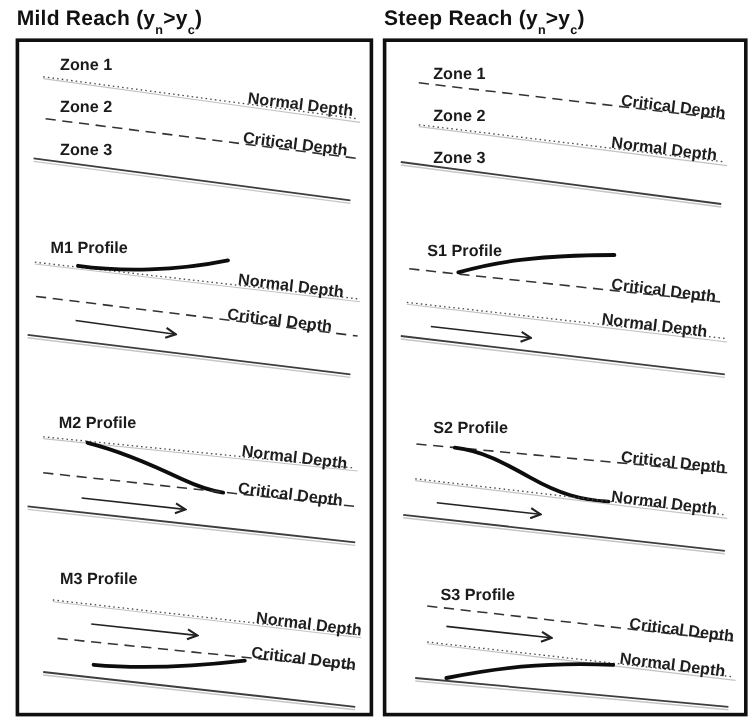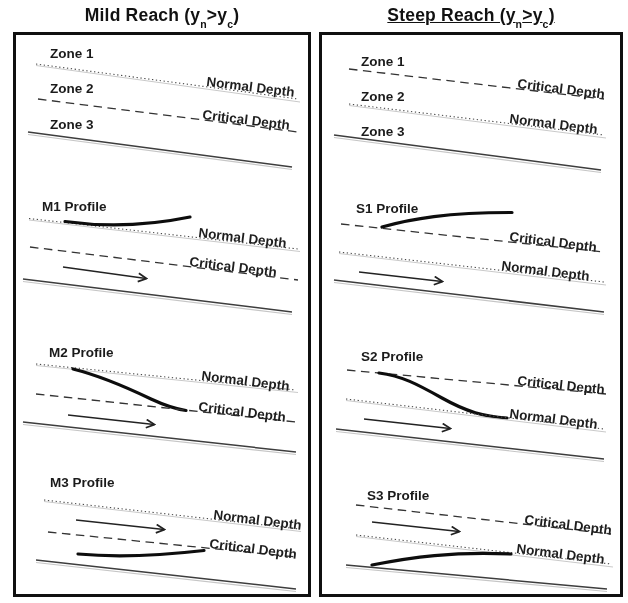--- a/index.html
+++ b/index.html
@@ -1,22 +1,22 @@
 <!DOCTYPE html>
 <html><head>
 <meta charset="utf-8">
 <style>
   html,body{margin:0;padding:0;background:#ffffff;}
   .stage{position:relative;width:628px;height:603px;background:#ffffff;
          font-family:"Liberation Sans", sans-serif;overflow:hidden;}
-  .col-title{position:absolute;top:1px;height:28px;line-height:28px;text-align:center;
+  .col-title{position:absolute;top:1px;height:28px;line-height:28px;text-align:left;
              font-size:17.5px;font-weight:700;color:#111;letter-spacing:.2px;}
   .col-title sub{font-size:.6em;position:relative;top:.28em;font-weight:700;}
   #title-left{left:14px;width:296px;}
-  #title-right{left:320px;width:302px;text-decoration:underline;}
+  #title-right{left:320px;width:302px;}
   .panel-box{position:absolute;top:32px;height:565px;border:3px solid #101010;
              box-sizing:border-box;background:#fff;}
   #box-left{left:13px;width:298px;}
   #box-right{left:319px;width:304px;}
   .panel-box svg{display:block;width:100%;height:100%;}
   .zlbl{font-family:"Liberation Sans",sans-serif;font-size:13.5px;font-weight:600;fill:#1b1b1b;}
   .dlbl{font-family:"Liberation Sans",sans-serif;font-size:13.5px;font-weight:600;fill:#1e1e1e;}
   .dot-line{stroke:#4a4a4a;stroke-width:1.1;stroke-dasharray:1.3 2.6;fill:none;}
   .dash-line{stroke:#333;stroke-width:1.3;stroke-dasharray:8.5 5.5;fill:none;}
   .faint-line{stroke:#c3c3c3;stroke-width:.9;fill:none;}

